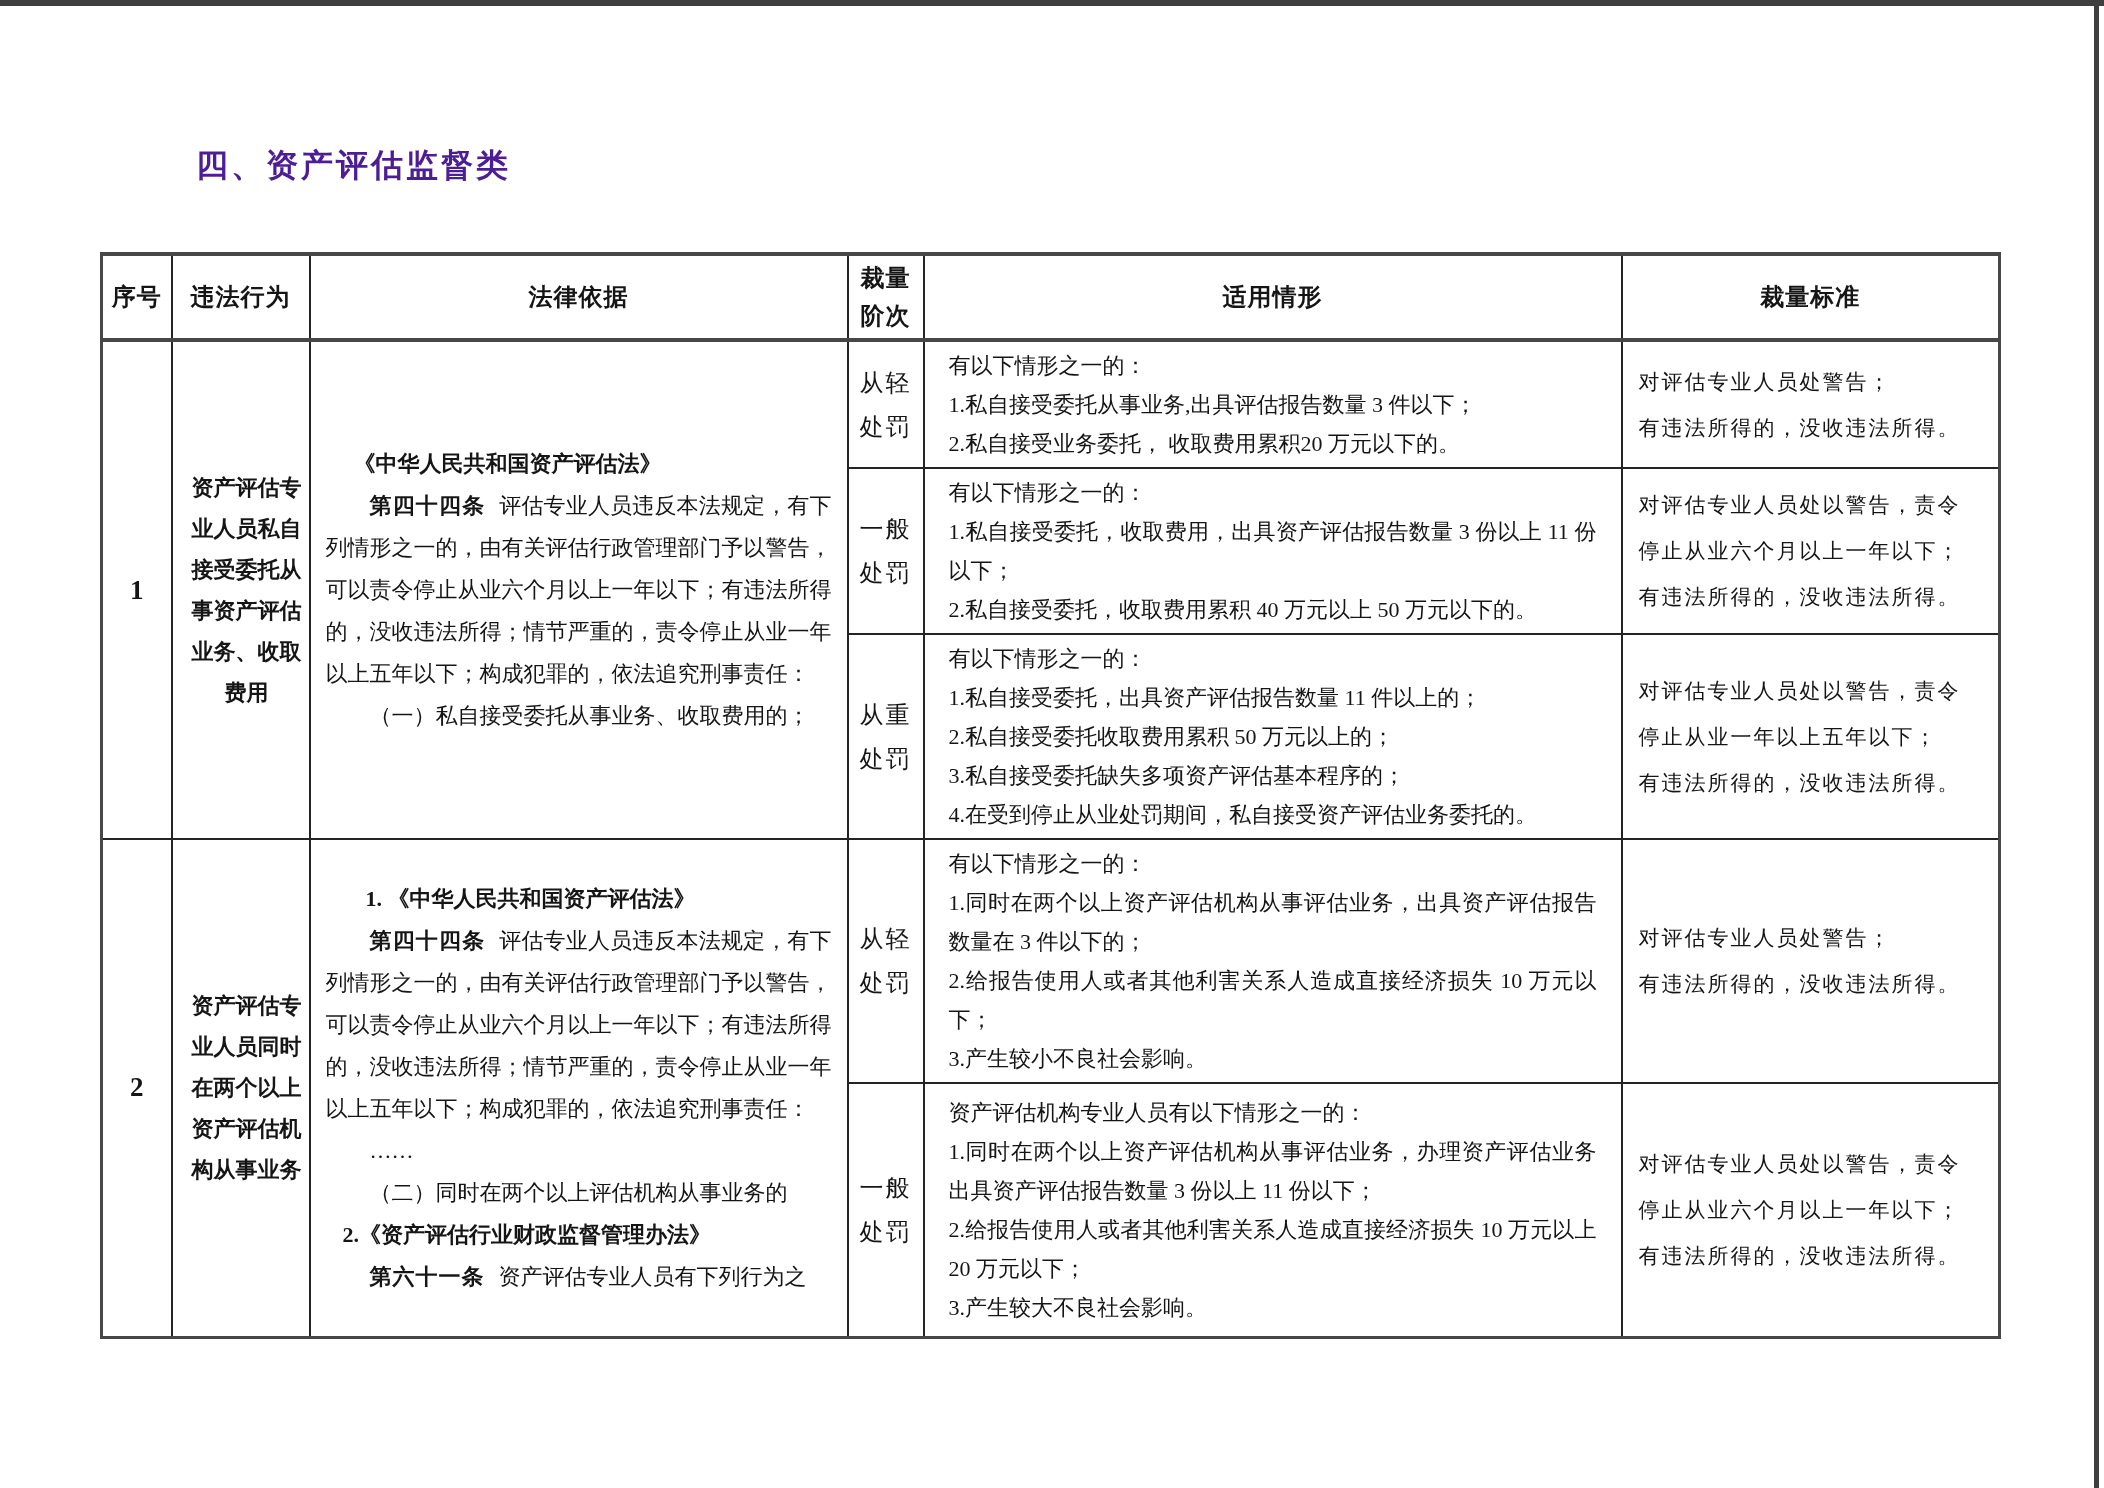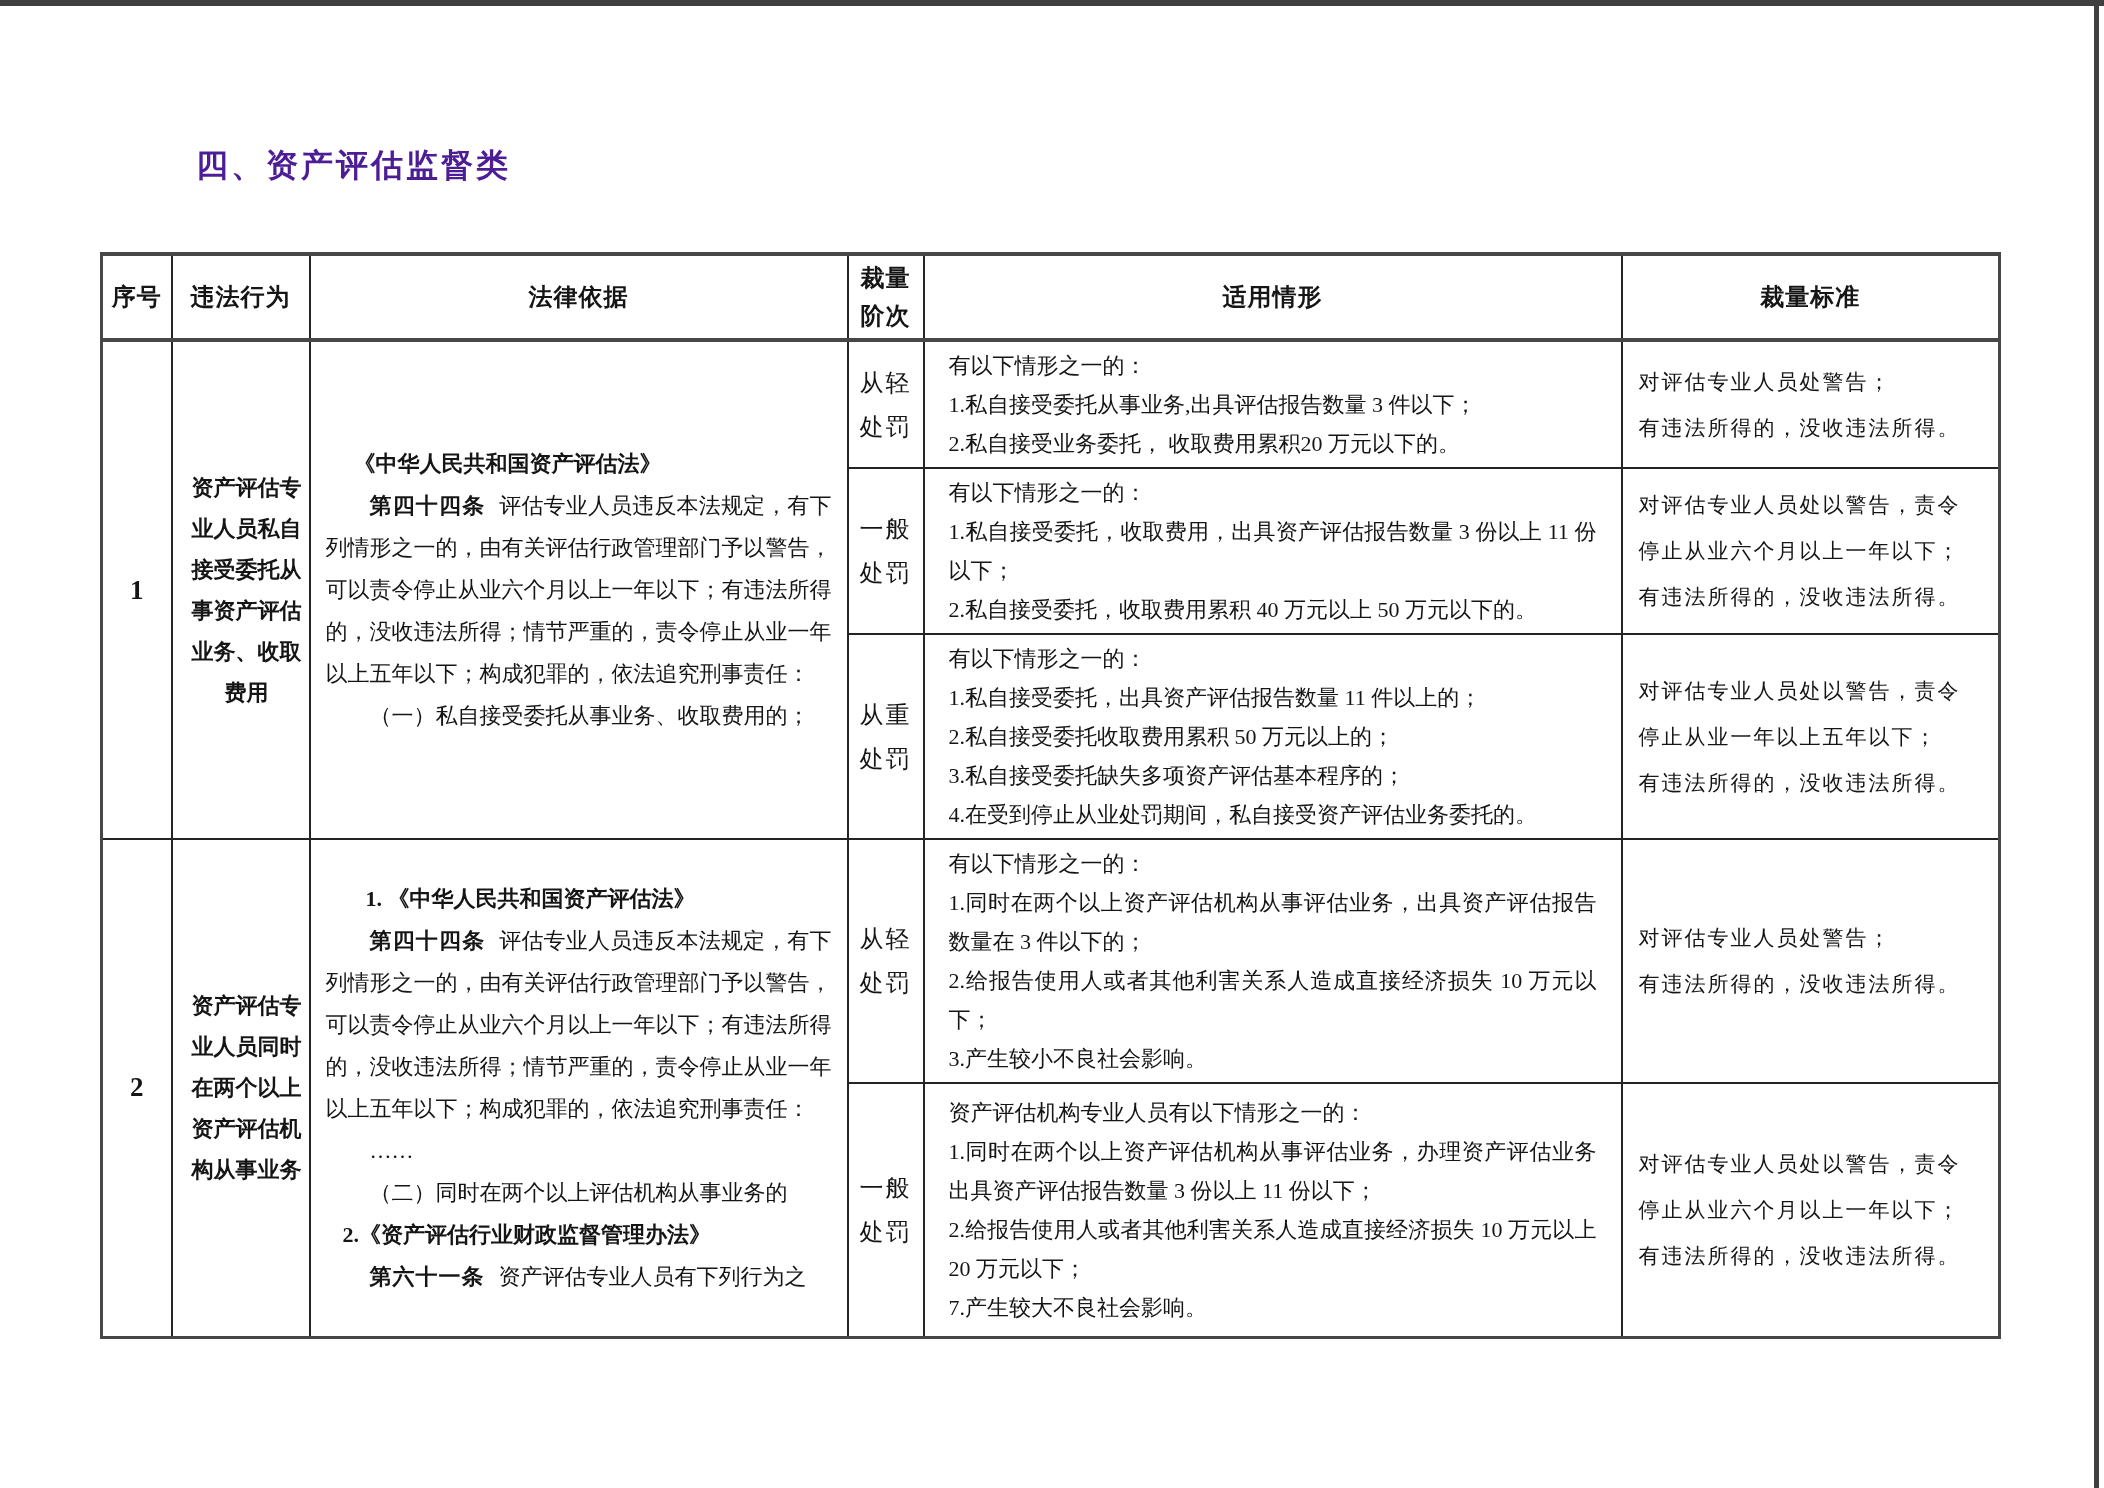--- a/index.html
+++ b/index.html
@@ -175,21 +175,21 @@
 
     <tr class="r-h254">
       <td class="tier">
         <div>一般</div>
         <div>处罚</div>
       </td>
       <td class="situation">
         <div>资产评估机构专业人员有以下情形之一的：</div>
         <div>1.同时在两个以上资产评估机构从事评估业务，办理资产评估业务出具资产评估报告数量 3 份以上 11 份以下；</div>
         <div>2.给报告使用人或者其他利害关系人造成直接经济损失 10 万元以上 20 万元以下；</div>
-        <div>7.产生较大不良社会影响。</div>
+        <div>3.产生较大不良社会影响。</div>
       </td>
       <td class="standard">
         <div>对评估专业人员处以警告，责令停止从业六个月以上一年以下；</div>
         <div>有违法所得的，没收违法所得。</div>
       </td>
     </tr>
   </tbody>
 </table>
 
 </body></html>

